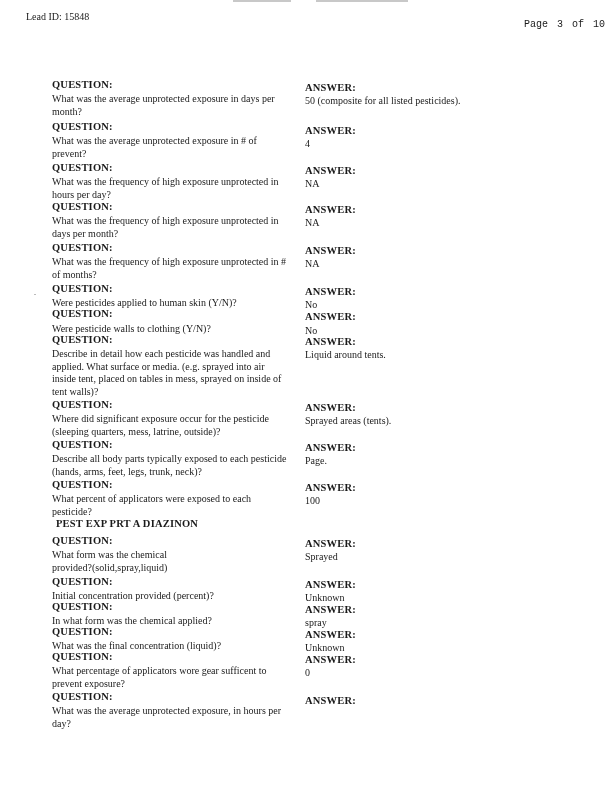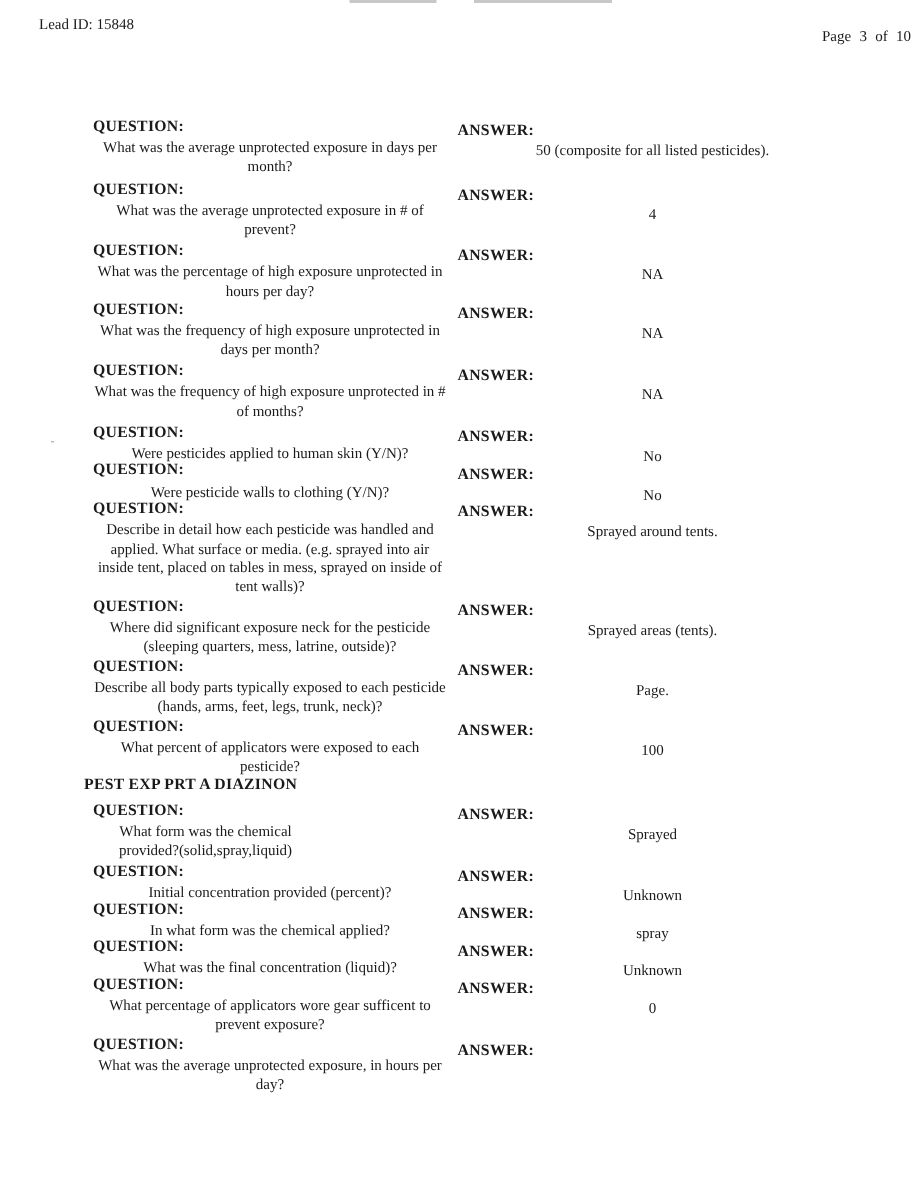--- a/index.html
+++ b/index.html
@@ -22,38 +22,38 @@
       background: #c8c8c8;
     }
     .header-left {
       position: absolute;
       left: 26px;
       top: 11px;
       font-size: 10px;
     }
     .header-right {
       position: absolute;
-      left: 548px;
+      left: 524px;
       top: 19px;
       font-size: 10px;
       word-spacing: 3px;
+      font-family: Liberation Mono, monospace;
     }
     .q-label, .a-label, .section-title {
       position: absolute;
       font-weight: bold;
       font-size: 10.5px;
       letter-spacing: 0.2px;
     }
     .q-text, .a-text {
       position: absolute;
       font-size: 10px;
       line-height: 12.5px;
-      text-align: center;
     }
-    .q-label, .q-text { left: 62px; font-family: Liberation Serif, serif; }
+    .q-label, .q-text { left: 52px; font-family: Liberation Serif, serif; }
     .q-text { width: 236px; }
     .a-label, .a-text { left: 305px; }
     .a-text { width: 260px; }
     .section-title { left: 56px; }
     .dot {
       position: absolute;
       left: 34px;
       top: 294px;
       width: 2px;
       height: 1px;
@@ -75,21 +75,21 @@
 <div class="q-text" style="top:93px">What was the average unprotected exposure in days per month?</div>
 <div class="a-label" style="top:82px">ANSWER:</div>
 <div class="a-text" style="top:95px">50 (composite for all listed pesticides).</div>
 
 <div class="q-label" style="top:121px">QUESTION:</div>
 <div class="q-text" style="top:135px">What was the average unprotected exposure in # of prevent?</div>
 <div class="a-label" style="top:125px">ANSWER:</div>
 <div class="a-text" style="top:138px">4</div>
 
 <div class="q-label" style="top:162px">QUESTION:</div>
-<div class="q-text" style="top:176px">What was the percentage of high exposure unprotected in hours per day?</div>
+<div class="q-text" style="top:176px">What was the frequency of high exposure unprotected in hours per day?</div>
 <div class="a-label" style="top:165px">ANSWER:</div>
 <div class="a-text" style="top:178px">NA</div>
 
 <div class="q-label" style="top:201px">QUESTION:</div>
 <div class="q-text" style="top:215px"> What was the frequency of high exposure unprotected in days per month?</div>
 <div class="a-label" style="top:204px">ANSWER:</div>
 <div class="a-text" style="top:217px">NA</div>
 
 <div class="q-label" style="top:242px">QUESTION:</div>
 <div class="q-text" style="top:256px">What was the frequency of high exposure unprotected in # of months?</div>
@@ -102,24 +102,24 @@
 <div class="a-text" style="top:299px">No</div>
 
 <div class="q-label" style="top:308px">QUESTION:</div>
 <div class="q-text" style="top:323px">Were pesticide walls to clothing (Y/N)?</div>
 <div class="a-label" style="top:311px">ANSWER:</div>
 <div class="a-text" style="top:325px">No</div>
 
 <div class="q-label" style="top:334px">QUESTION:</div>
 <div class="q-text" style="top:348px">Describe in detail how each pesticide was handled and applied.  What surface or media. (e.g. sprayed into air inside tent, placed on tables in mess, sprayed on inside of tent walls)?</div>
 <div class="a-label" style="top:336px">ANSWER:</div>
-<div class="a-text" style="top:349px">Sprayed around tents.</div>
+<div class="a-text" style="top:349px">Liquid around tents.</div>
 
 <div class="q-label" style="top:399px">QUESTION:</div>
-<div class="q-text" style="top:413px">Where did significant exposure neck for the pesticide (sleeping quarters, mess, latrine, outside)?</div>
+<div class="q-text" style="top:413px">Where did significant exposure occur for the pesticide (sleeping quarters, mess, latrine, outside)?</div>
 <div class="a-label" style="top:402px">ANSWER:</div>
 <div class="a-text" style="top:415px">Sprayed areas (tents).</div>
 
 <div class="q-label" style="top:439px">QUESTION:</div>
 <div class="q-text" style="top:453px">Describe all body parts typically exposed to each pesticide (hands, arms, feet, legs, trunk, neck)?</div>
 <div class="a-label" style="top:442px">ANSWER:</div>
 <div class="a-text" style="top:455px">Page.</div>
 
 <div class="q-label" style="top:479px">QUESTION:</div>
 <div class="q-text" style="top:493px">What percent of applicators were exposed to each pesticide?</div>

